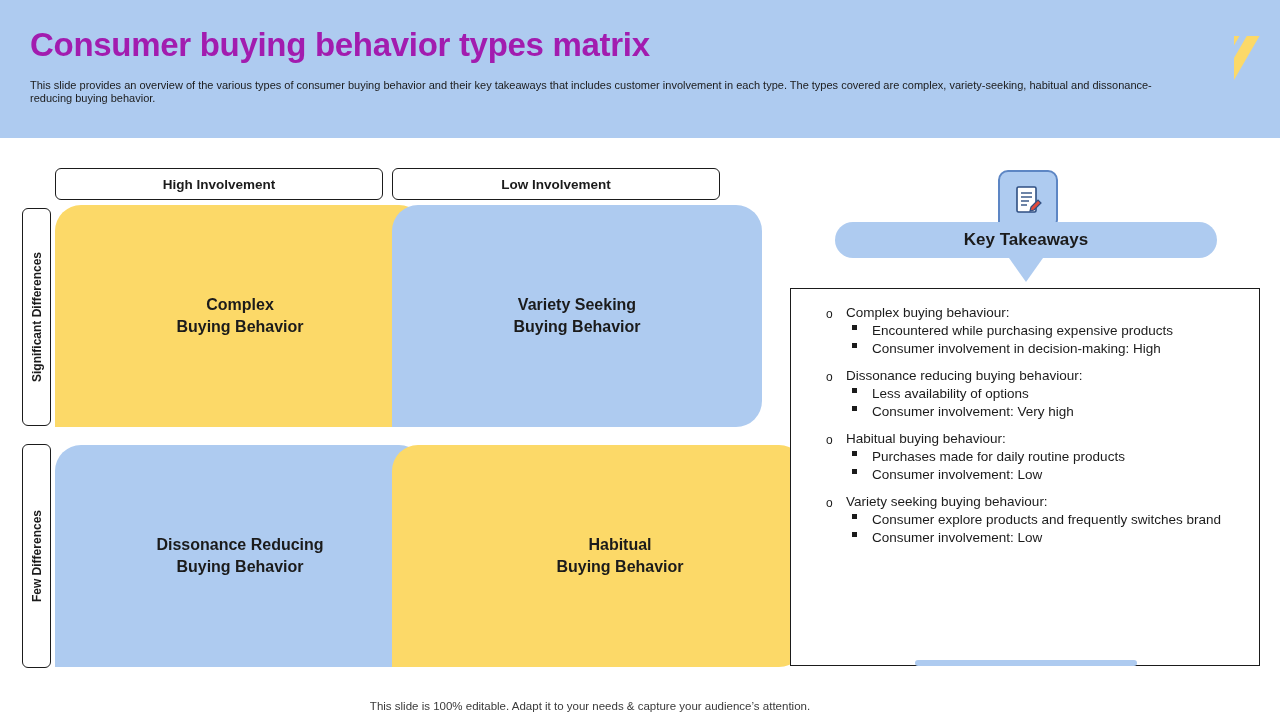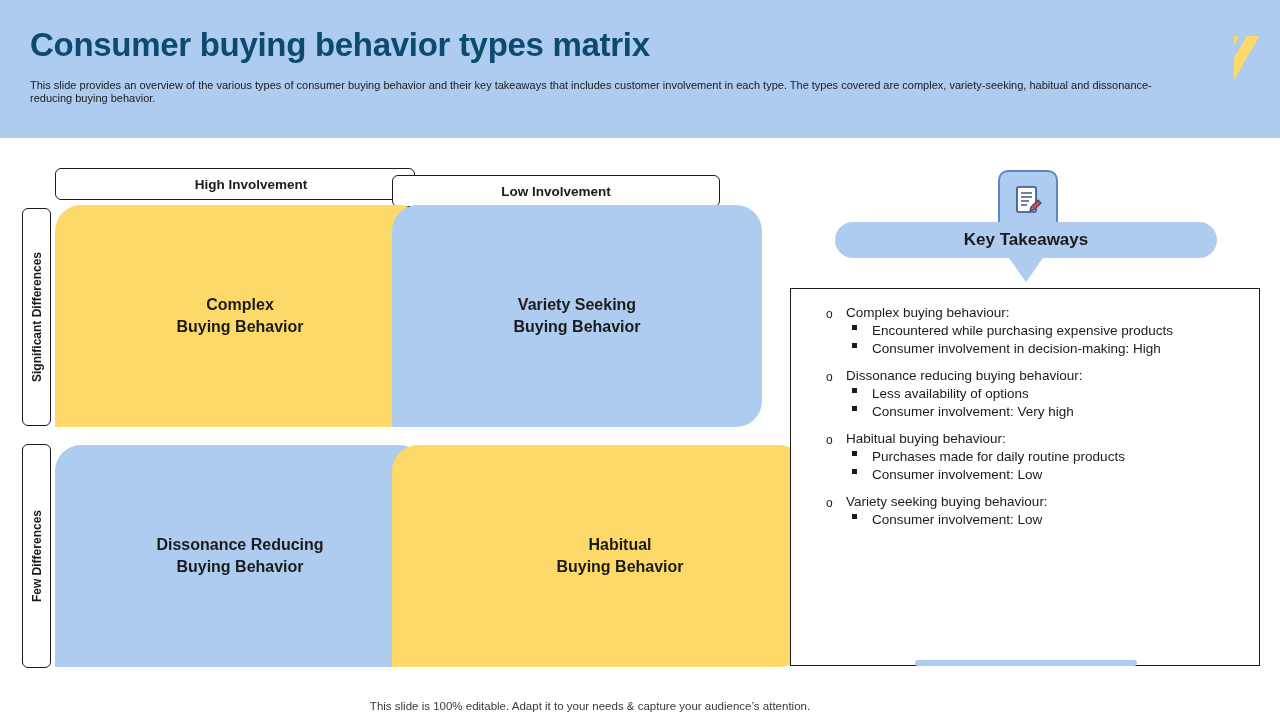--- a/index.html
+++ b/index.html
@@ -26,21 +26,21 @@
     width: 1280px;
     height: 138px;
     background: #aecbf0;
   }
   .header-title {
     position: absolute;
     left: 30px;
     top: 26px;
     font-size: 33px;
     font-weight: bold;
-    color: #0c4a6e;
+    color: #a21caf;
     letter-spacing: -0.3px;
   }
   .header-sub {
     position: absolute;
     left: 30px;
     top: 79px;
     width: 1160px;
     font-size: 11px;
     line-height: 13px;
     color: #1b1b1b;
@@ -71,22 +71,22 @@
     border: 1.6px solid #1b1b1b;
     border-radius: 6px;
     background: #ffffff;
     display: flex;
     align-items: center;
     justify-content: center;
     font-size: 13.5px;
     font-weight: bold;
     color: #1b1b1b;
   }
-  .col-head.c1 { left: 55px;  top: 168px; width: 326px; padding-left: 32px; }
-  .col-head.c2 { left: 392px; top: 175px; width: 326px; }
+  .col-head.c1 { left: 55px;  top: 168px; width: 326px; }
+  .col-head.c2 { left: 392px; top: 168px; width: 326px; }
 
   .row-head {
     position: absolute;
     width: 27px;
     border: 1.6px solid #1b1b1b;
     border-radius: 6px;
     background: #ffffff;
     display: flex;
     align-items: center;
     justify-content: center;
@@ -339,20 +339,24 @@
       <span class="mk"></span>
       <span>Consumer involvement:  Low</span>
     </div>
 
     <div class="kt-l1">
       <span class="mk">o</span>
       <span>Variety seeking buying behaviour:</span>
     </div>
     <div class="kt-l2">
       <span class="mk"></span>
+      <span>Consumer explore products and frequently switches brand</span>
+    </div>
+    <div class="kt-l2">
+      <span class="mk"></span>
       <span>Consumer involvement:  Low</span>
     </div>
 
   </div>
 
   <div class="footer">This slide is 100% editable. Adapt it to your needs &amp; capture your audience’s attention.</div>
 
 </div>
 
 </body></html>

